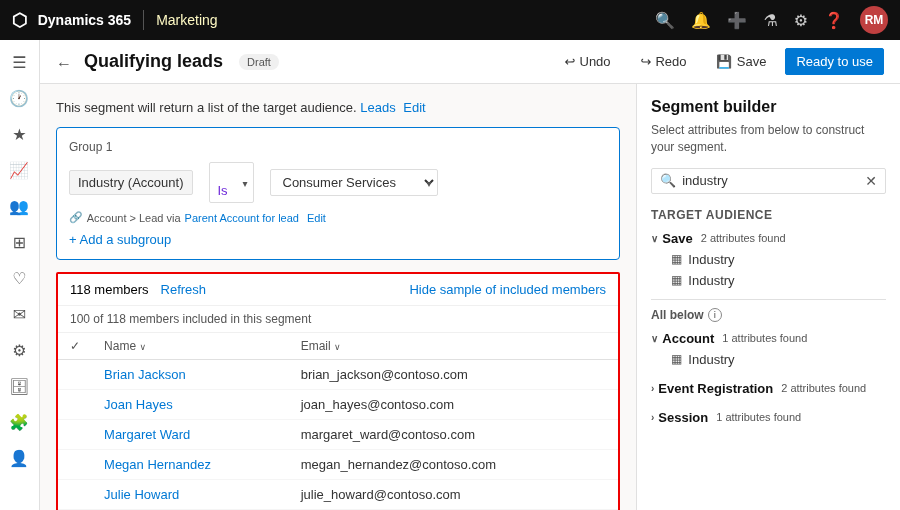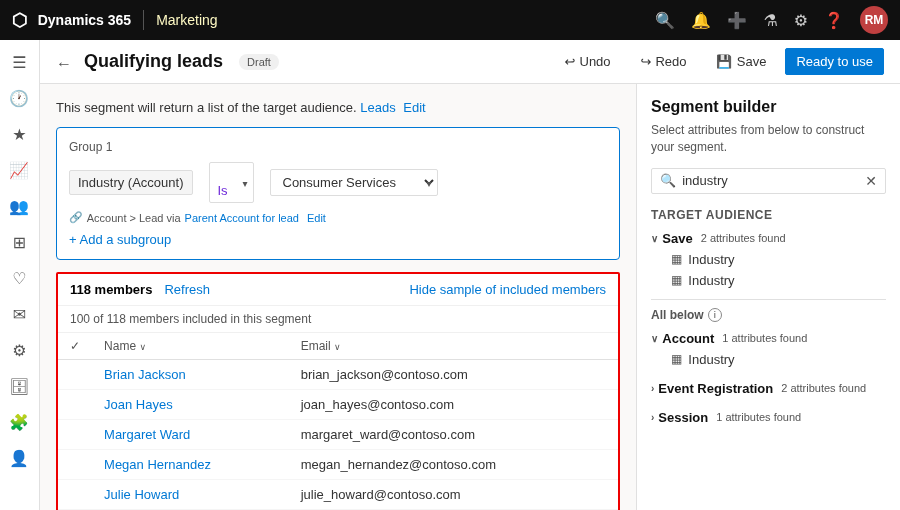--- a/index.html
+++ b/index.html
@@ -254,21 +254,21 @@
       overflow: hidden;
     }
     .members-header {
       display: flex;
       align-items: center;
       padding: 8px 12px;
       border-bottom: 1px solid #f0f0f0;
       gap: 12px;
     }
     .members-count {
-      font-weight: 700;
+      font-weight: 400;
       font-size: 13px;
       text-align: right;
     }
     .members-refresh {
       color: #0078d4;
       cursor: pointer;
       font-size: 13px;
     }
     .members-hide {
       margin-left: auto;

